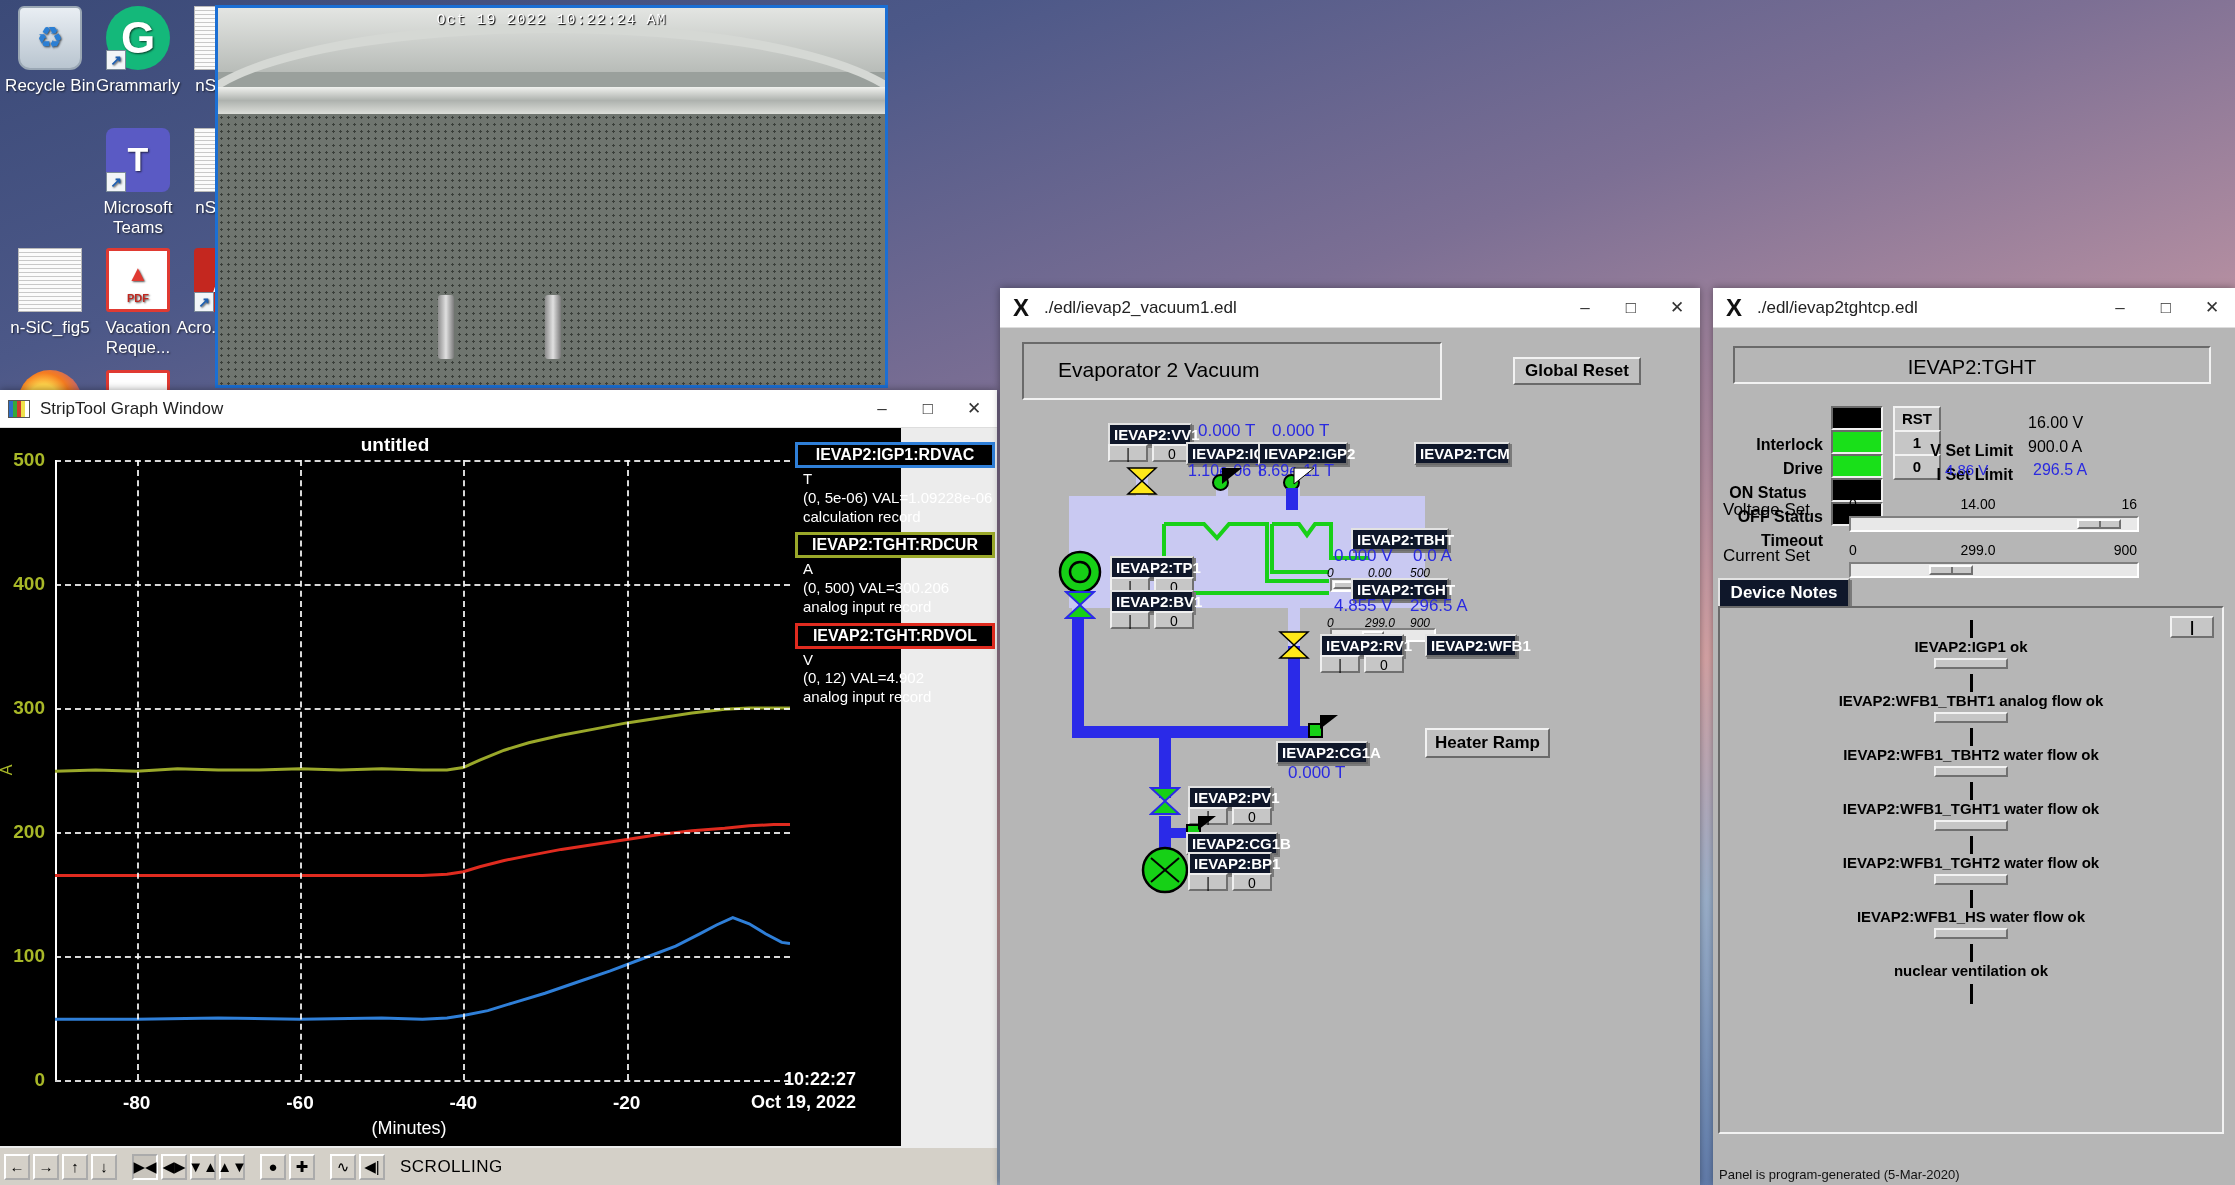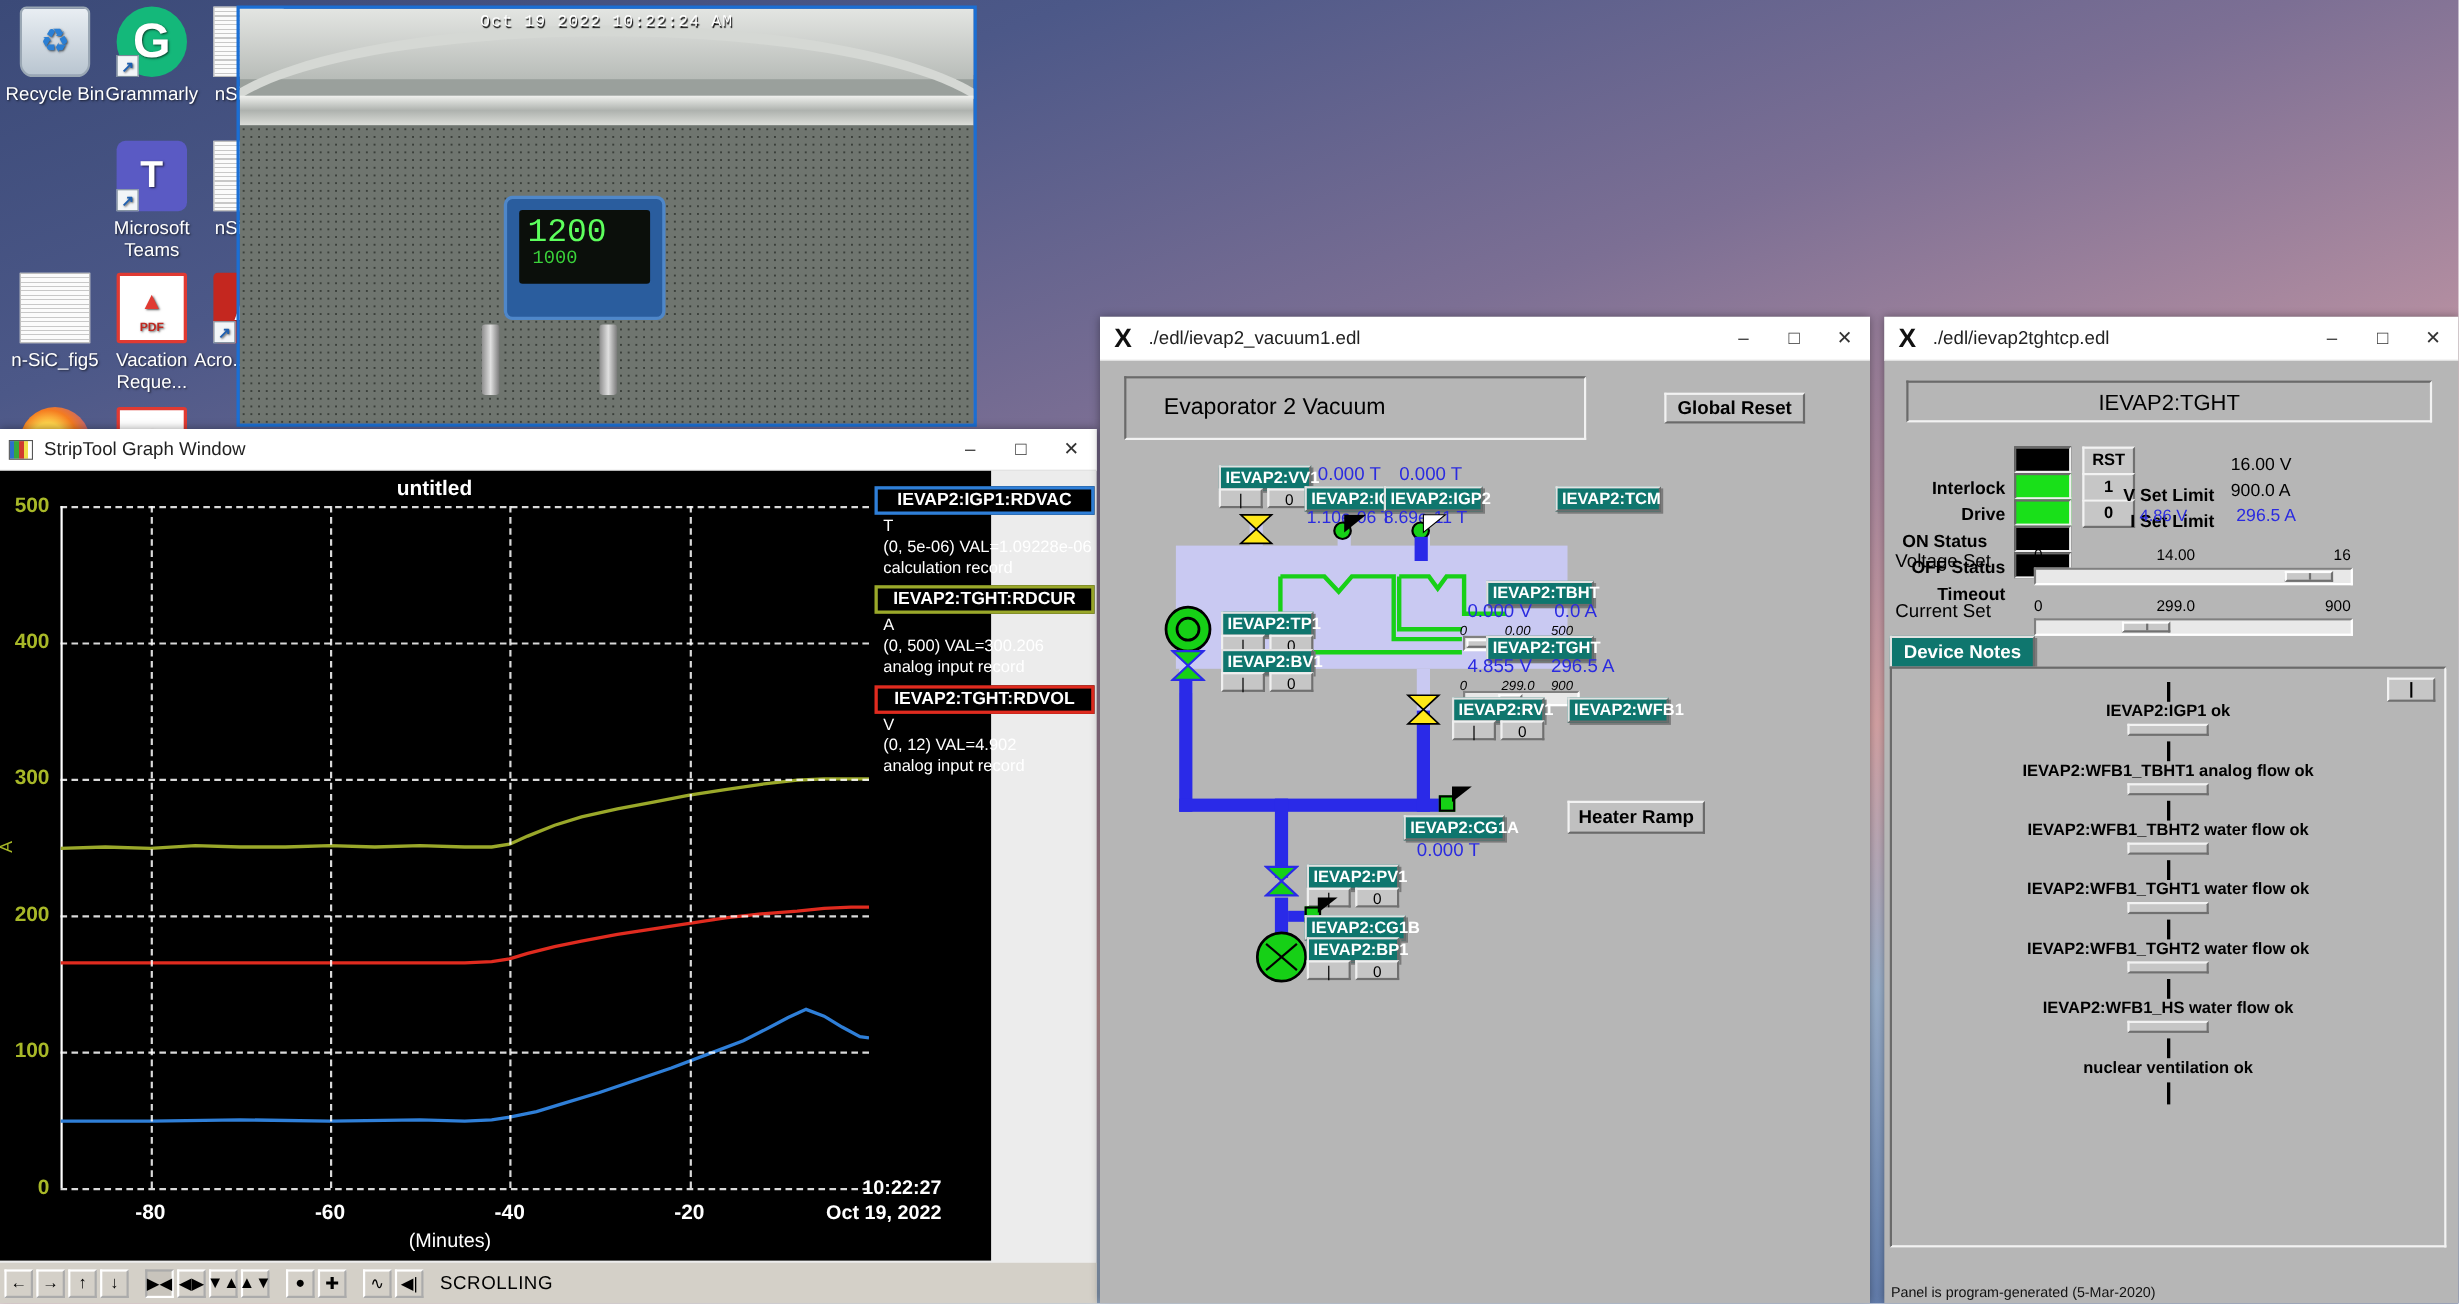--- a/index.html
+++ b/index.html
@@ -106,21 +106,21 @@
   .tbtn { width:26px; height:26px; background:#d4d0c8; border:2px outset #fff;
           display:flex; align-items:center; justify-content:center; font-size:15px; color:#000; }
   .tbtn.pressed { border:2px inset #fff; background:#c8c4bc; }
   .tsep { width:9px; }
   .tstat { margin-left:12px; font-size:17px; color:#000; letter-spacing:.5px; }
 
   
   #vacwin { left:1000px; top:288px; width:700px; height:897px; background:#b6b6b6; }
   #tghtwin { left:1713px; top:288px; width:522px; height:897px; background:#b6b6b6; }
   .edm-body { position:absolute; left:0; top:40px; right:0; bottom:0; }
-  .pv-label { position:absolute; background:#0f766e; color:#fff; font-size:15px; font-weight:bold;
+  .pv-label { position:absolute; background:#0f172a; color:#fff; font-size:15px; font-weight:bold;
               text-align:center; border:2px solid #e2e2e2; border-right-color:#6c6c6c;
               border-bottom-color:#6c6c6c; box-shadow:2px 2px 0 #7a7a7a; padding:1px 4px; white-space:nowrap; }
   .pv-btn { position:absolute; background:#c6c6c6; color:#000; font-size:14px; text-align:center;
             border:2px solid #efefef; border-right-color:#707070; border-bottom-color:#707070; }
   .ro { position:absolute; color:#2a2ae0; font-size:17px; white-space:nowrap; }
   .hdr-box { position:absolute; background:#b6b6b6; border:2px solid #6a6a6a; border-right-color:#f2f2f2;
              border-bottom-color:#f2f2f2; }
   .bigbtn { position:absolute; background:#c0c0c0; color:#000; font-size:17px; font-weight:bold;
             text-align:center; border:2px solid #f2f2f2; border-right-color:#6a6a6a;
             border-bottom-color:#6a6a6a; display:flex; align-items:center; justify-content:center; }
@@ -190,26 +190,20 @@
     <div class="dicon" style="left: 88px; top: 370px;">
       <div class="glyph ic-pdf"></div>
     </div>
   </div>
 
 <div id="webcam">
   <div class="cam-ceiling"></div>
   <div class="cam-arc"></div>
   <div class="cam-rail"></div>
   <div class="cam-mesh"></div>
-  <div class="cam-meter">
-    <div class="cam-meter-face">
-      <div class="cam-meter-d1">1200</div>
-      <div class="cam-meter-d2">1000</div>
-    </div>
-  </div>
   <div class="cam-probe" style="left:33%;top:76%;"></div>
   <div class="cam-probe" style="left:49%;top:76%;"></div>
   <div class="cam-ts">Oct 19 2022   10:22:24 AM</div>
 </div>
 
 <div class="win" id="striptool">
   <div class="win-tb">
     <div class="st-logo"></div>
     <div class="wt">StripTool Graph Window</div>
     <div class="win-btns">

